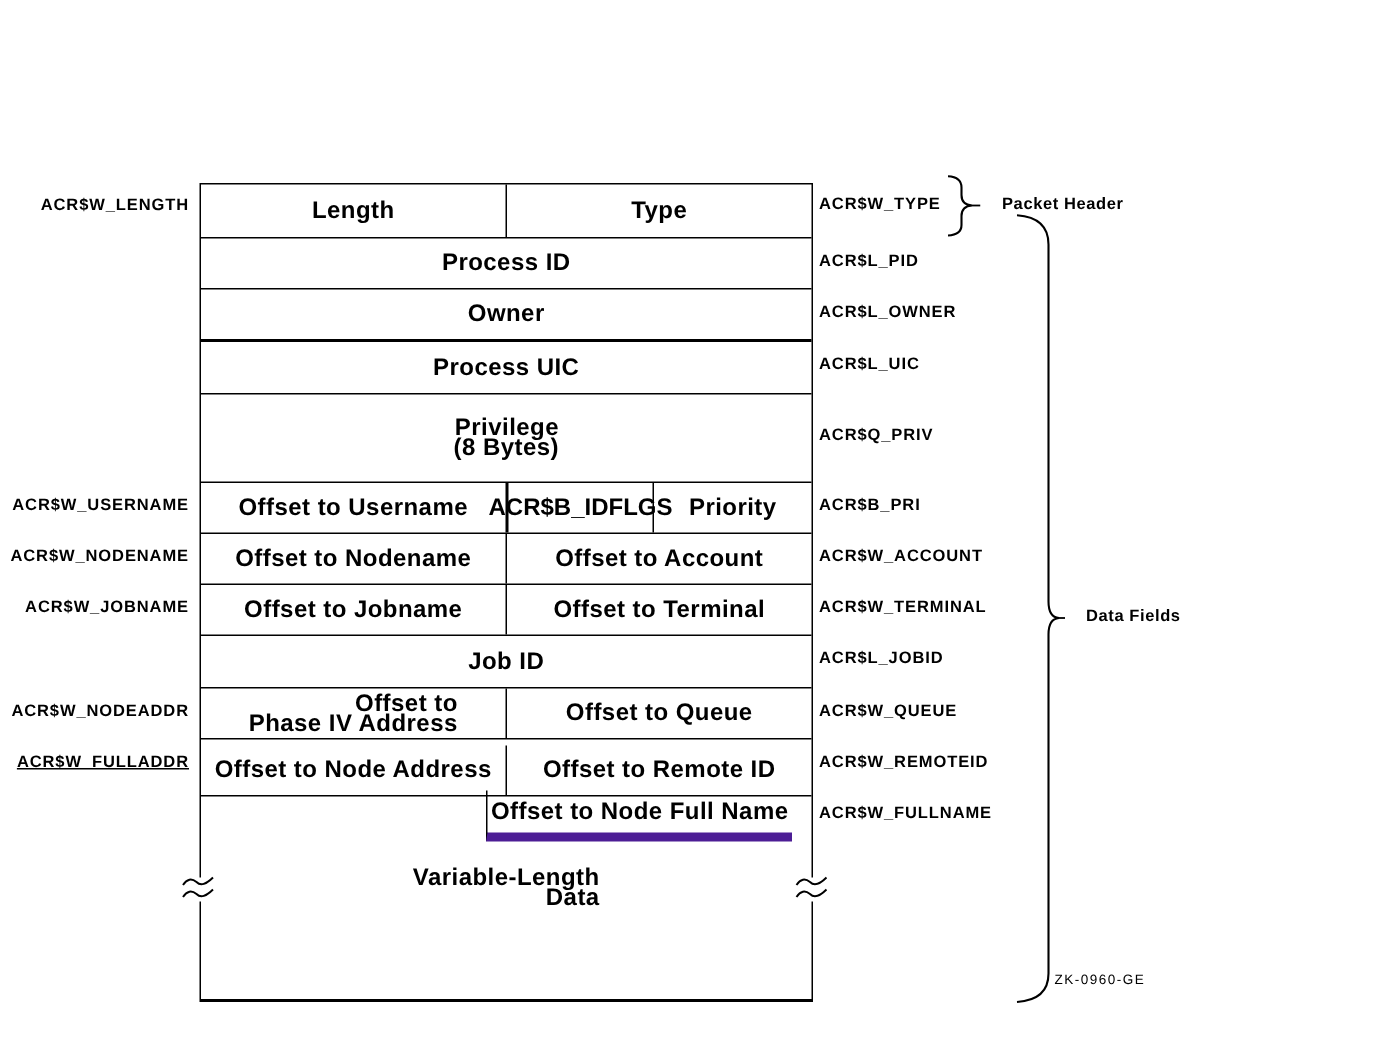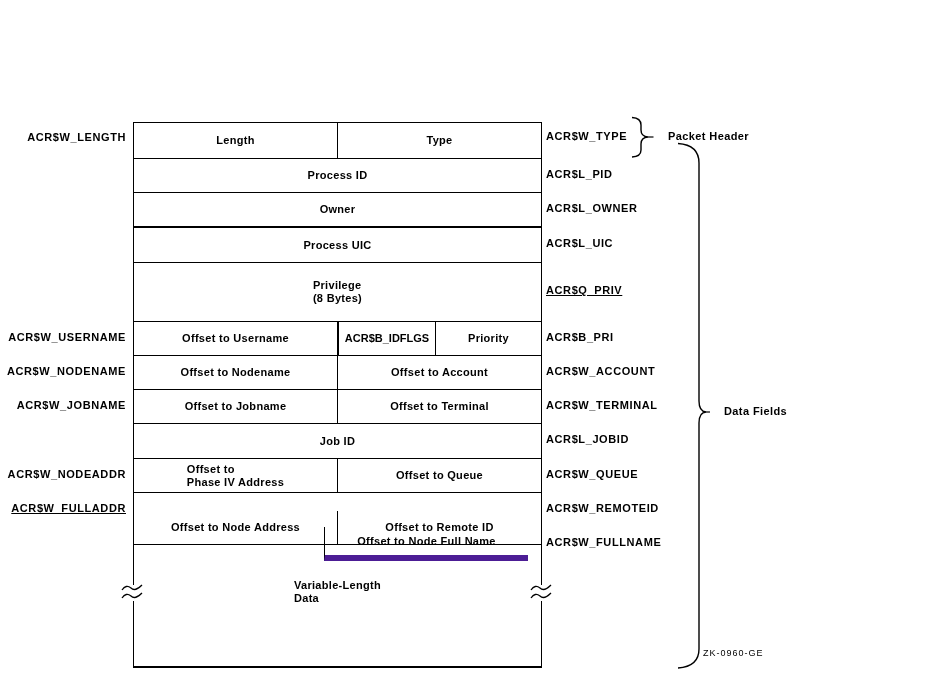--- a/index.html
+++ b/index.html
@@ -3,22 +3,22 @@
 <meta charset="utf-8">
 <style>
   html,body{margin:0;padding:0;background:#fff;}
   #page{position:relative;width:929px;height:694px;background:#ffffff;overflow:hidden;
         font-family:"Liberation Sans",sans-serif;color:#000;}
   
   #tbl{position:absolute;left:133px;top:122px;width:409px;height:546px;
        border:1px solid #000;border-bottom-width:2px;box-sizing:border-box;}
   .r{position:absolute;left:0;width:407px;box-sizing:border-box;display:flex;
      align-items:stretch;}
-  .cell{display:flex;align-items:center;justify-content:center;text-align:left;
-        font-size:11px;font-weight:bold;letter-spacing:0.3px;line-height:13px;
+  .cell{display:flex;align-items:center;justify-content:center;text-align:right;
+        font-size:16px;font-weight:bold;letter-spacing:0.3px;line-height:13px;
         white-space:pre-line;box-sizing:border-box;}
   .bb1{border-bottom:1px solid #000;}
   .bb2{border-bottom:2px solid #000;}
   .full{width:100%;}
   .lhalf{width:204px;border-right:1px solid #000;}
   .lhalf-nb{width:203px;}
   .rhalf{flex:1;}
   
   .lbl{position:absolute;font-size:11px;font-weight:bold;letter-spacing:0.6px;
        line-height:13px;white-space:nowrap;}
@@ -78,21 +78,21 @@
     <div class="r bb1" style="top:301px;height:35px;">
       <div class="cell full">Job ID</div>
     </div>
 
     <div class="r bb1" style="top:336px;height:34px;">
       <div class="cell lhalf">Offset to
 Phase IV Address</div>
       <div class="cell rhalf">Offset to Queue</div>
     </div>
 
-    <div class="r bb1" style="top:388px;height:34px;">
+    <div class="r bb1" style="top:374px;height:34px;">
       <div class="cell lhalf">Offset to Node Address</div>
       <div class="cell rhalf">Offset to Remote ID</div>
     </div>
 
     <div class="r" style="top:404px;height:34px;">
       <div class="cell" style="position:absolute;left:190px;top:0;width:204px;height:34px;border-left:1px solid #000;border-bottom:6px solid #4c1d95;">Offset to Node Full Name</div>
     </div>
 
     <div class="r" style="top:438px;height:105px;align-items:flex-start;justify-content:center;padding-top:18px;">
       <div class="cell">Variable-Length
@@ -104,21 +104,21 @@
   <div class="lbl lbl-left" style="top:331px;">ACR$W_USERNAME</div>
   <div class="lbl lbl-left" style="top:365px;">ACR$W_NODENAME</div>
   <div class="lbl lbl-left" style="top:399px;">ACR$W_JOBNAME</div>
   <div class="lbl lbl-left" style="top:468px;">ACR$W_NODEADDR</div>
   <div class="lbl lbl-left" style="top:502px;text-decoration:underline;">ACR$W_FULLADDR</div>
 
   <div class="lbl lbl-right" style="top:130px;">ACR$W_TYPE</div>
   <div class="lbl lbl-right" style="top:168px;">ACR$L_PID</div>
   <div class="lbl lbl-right" style="top:202px;">ACR$L_OWNER</div>
   <div class="lbl lbl-right" style="top:237px;">ACR$L_UIC</div>
-  <div class="lbl lbl-right" style="top:284px;text-decoration:underline;">ACR$Q_PRIV</div>
+  <div class="lbl lbl-right" style="top:284px;">ACR$Q_PRIV</div>
   <div class="lbl lbl-right" style="top:331px;text-align:center;">ACR$B_PRI</div>
   <div class="lbl lbl-right" style="top:365px;">ACR$W_ACCOUNT</div>
   <div class="lbl lbl-right" style="top:399px;">ACR$W_TERMINAL</div>
   <div class="lbl lbl-right" style="top:433px;">ACR$L_JOBID</div>
   <div class="lbl lbl-right" style="top:468px;">ACR$W_QUEUE</div>
   <div class="lbl lbl-right" style="top:502px;">ACR$W_REMOTEID</div>
   <div class="lbl lbl-right" style="top:536px;">ACR$W_FULLNAME</div>
 
   <div class="annot" style="left:656px;top:130px;">Packet Header</div>
   <div class="annot" style="left:712px;top:405px;">Data Fields</div>

